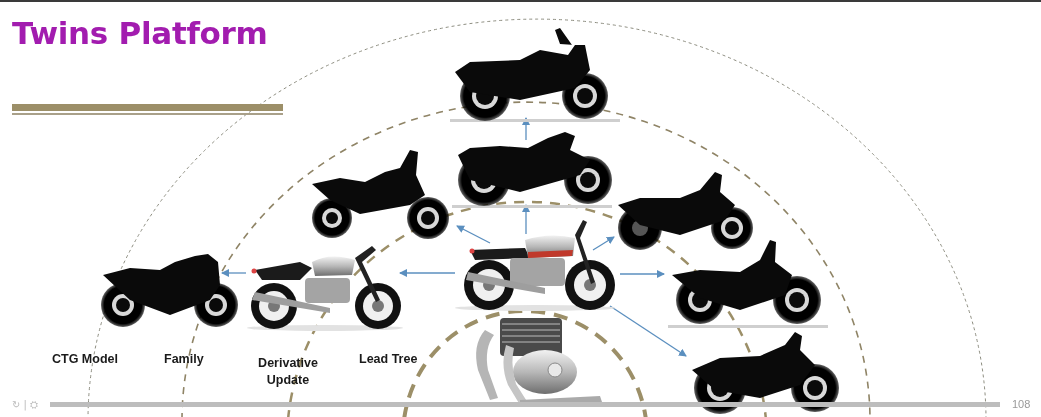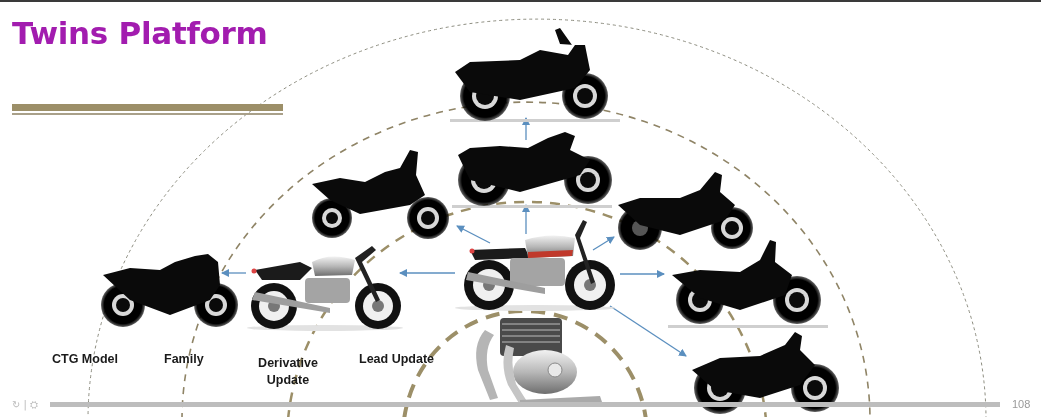--- a/index.html
+++ b/index.html
@@ -179,17 +179,17 @@
 </div>
 <div class="title-bar1"></div>
 <div class="title-bar2"></div>
 
 <div class="label" style="left:52px; top:351px;">CTG Model</div>
 <div class="label" style="left:164px; top:351px;">Family</div>
 <div class="label" style="left:252px; top:343px; width:72px;margin-top:12px;">
   <div>Derivative</div>
   <div>Update</div>
 </div>
-<div class="label" style="left:359px; top:351px;">Lead Update</div>
+<div class="label" style="left:359px; top:351px;">Lead Tree</div>
 
 <div class="footer-logo">↻ | ⛭</div>
 <div class="footer-bar"></div>
 <div class="page-num">108</div>
 
 </body></html>

